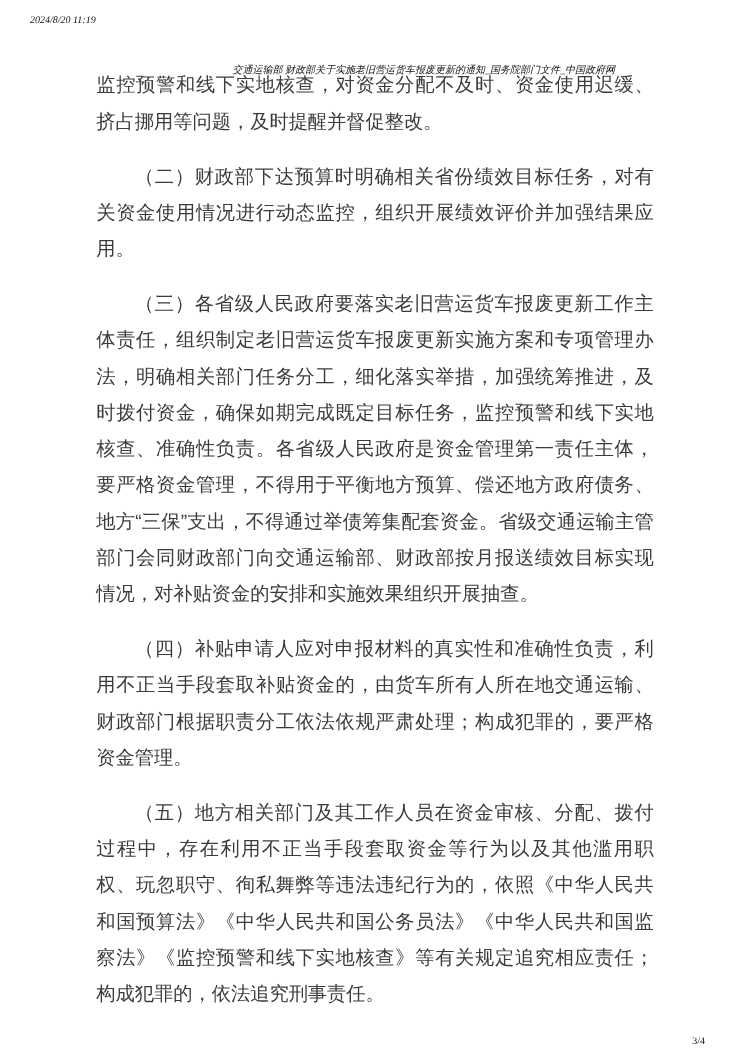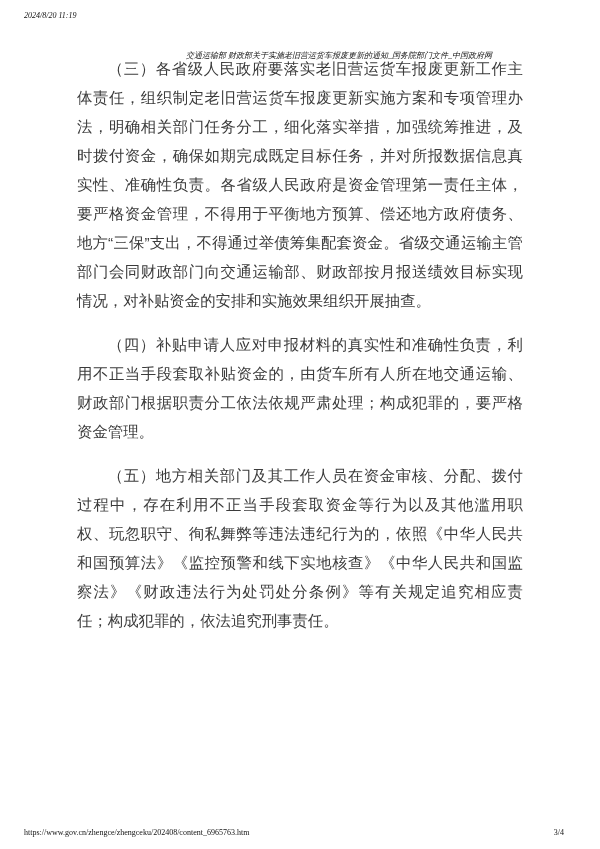--- a/index.html
+++ b/index.html
@@ -84,23 +84,24 @@
 <body>
 
 <div class="page">
 
   <div class="page-header">
     <span class="meta datetime">2024/8/20 11:19</span>
     <span class="meta doc-title">交通运输部 财政部关于实施老旧营运货车报废更新的通知_国务院部门文件_中国政府网</span>
   </div>
 
   <div class="doc-body">
-    <p class="para">（三）各省级人民政府要落实老旧营运货车报废更新工作主体责任，组织制定老旧营运货车报废更新实施方案和专项管理办法，明确相关部门任务分工，细化落实举措，加强统筹推进，及时拨付资金，确保如期完成既定目标任务，并对所报数据信息真实性、准确性负责。各省级人民政府是资金管理第一责任主体，要严格资金管理，不得用于平衡地方预算、偿还地方政府债务、地方“三保”支出，不得通过举债筹集配套资金。省级交通运输主管部门会同财政部门向交通运输部、财政部按月报送绩效目标实现情况，对补贴资金的安排和实施效果组织开展抽查。</p>
+    <p class="para no-indent">监控预警和线下实地核查，对资金分配不及时、资金使用迟缓、挤占挪用等问题，及时提醒并督促整改。</p>
+    <p class="para">（二）财政部下达预算时明确相关省份绩效目标任务，对有关资金使用情况进行动态监控，组织开展绩效评价并加强结果应用。</p>
+    <p class="para">（三）各省级人民政府要落实老旧营运货车报废更新工作主体责任，组织制定老旧营运货车报废更新实施方案和专项管理办法，明确相关部门任务分工，细化落实举措，加强统筹推进，及时拨付资金，确保如期完成既定目标任务，监控预警和线下实地核查、准确性负责。各省级人民政府是资金管理第一责任主体，要严格资金管理，不得用于平衡地方预算、偿还地方政府债务、地方“三保”支出，不得通过举债筹集配套资金。省级交通运输主管部门会同财政部门向交通运输部、财政部按月报送绩效目标实现情况，对补贴资金的安排和实施效果组织开展抽查。</p>
     <p class="para">（四）补贴申请人应对申报材料的真实性和准确性负责，利用不正当手段套取补贴资金的，由货车所有人所在地交通运输、财政部门根据职责分工依法依规严肃处理；构成犯罪的，要严格资金管理。</p>
-    <p class="para">（五）地方相关部门及其工作人员在资金审核、分配、拨付过程中，存在利用不正当手段套取资金等行为以及其他滥用职权、玩忽职守、徇私舞弊等违法违纪行为的，依照《中华人民共和国预算法》《监控预警和线下实地核查》《中华人民共和国监察法》《财政违法行为处罚处分条例》等有关规定追究相应责任；构成犯罪的，依法追究刑事责任。</p>
+    <p class="para">（五）地方相关部门及其工作人员在资金审核、分配、拨付过程中，存在利用不正当手段套取资金等行为以及其他滥用职权、玩忽职守、徇私舞弊等违法违纪行为的，依照《中华人民共和国预算法》《中华人民共和国公务员法》《中华人民共和国监察法》《监控预警和线下实地核查》等有关规定追究相应责任；构成犯罪的，依法追究刑事责任。</p>
   </div>
 
   <div class="page-footer">
-    <span class="meta footer-url">https://www.gov.cn/zhengce/zhengceku/202408/content_6965763.htm</span>
     <span class="meta page-indicator">3/4</span>
   </div>
 
 </div>
 
 </body></html>

